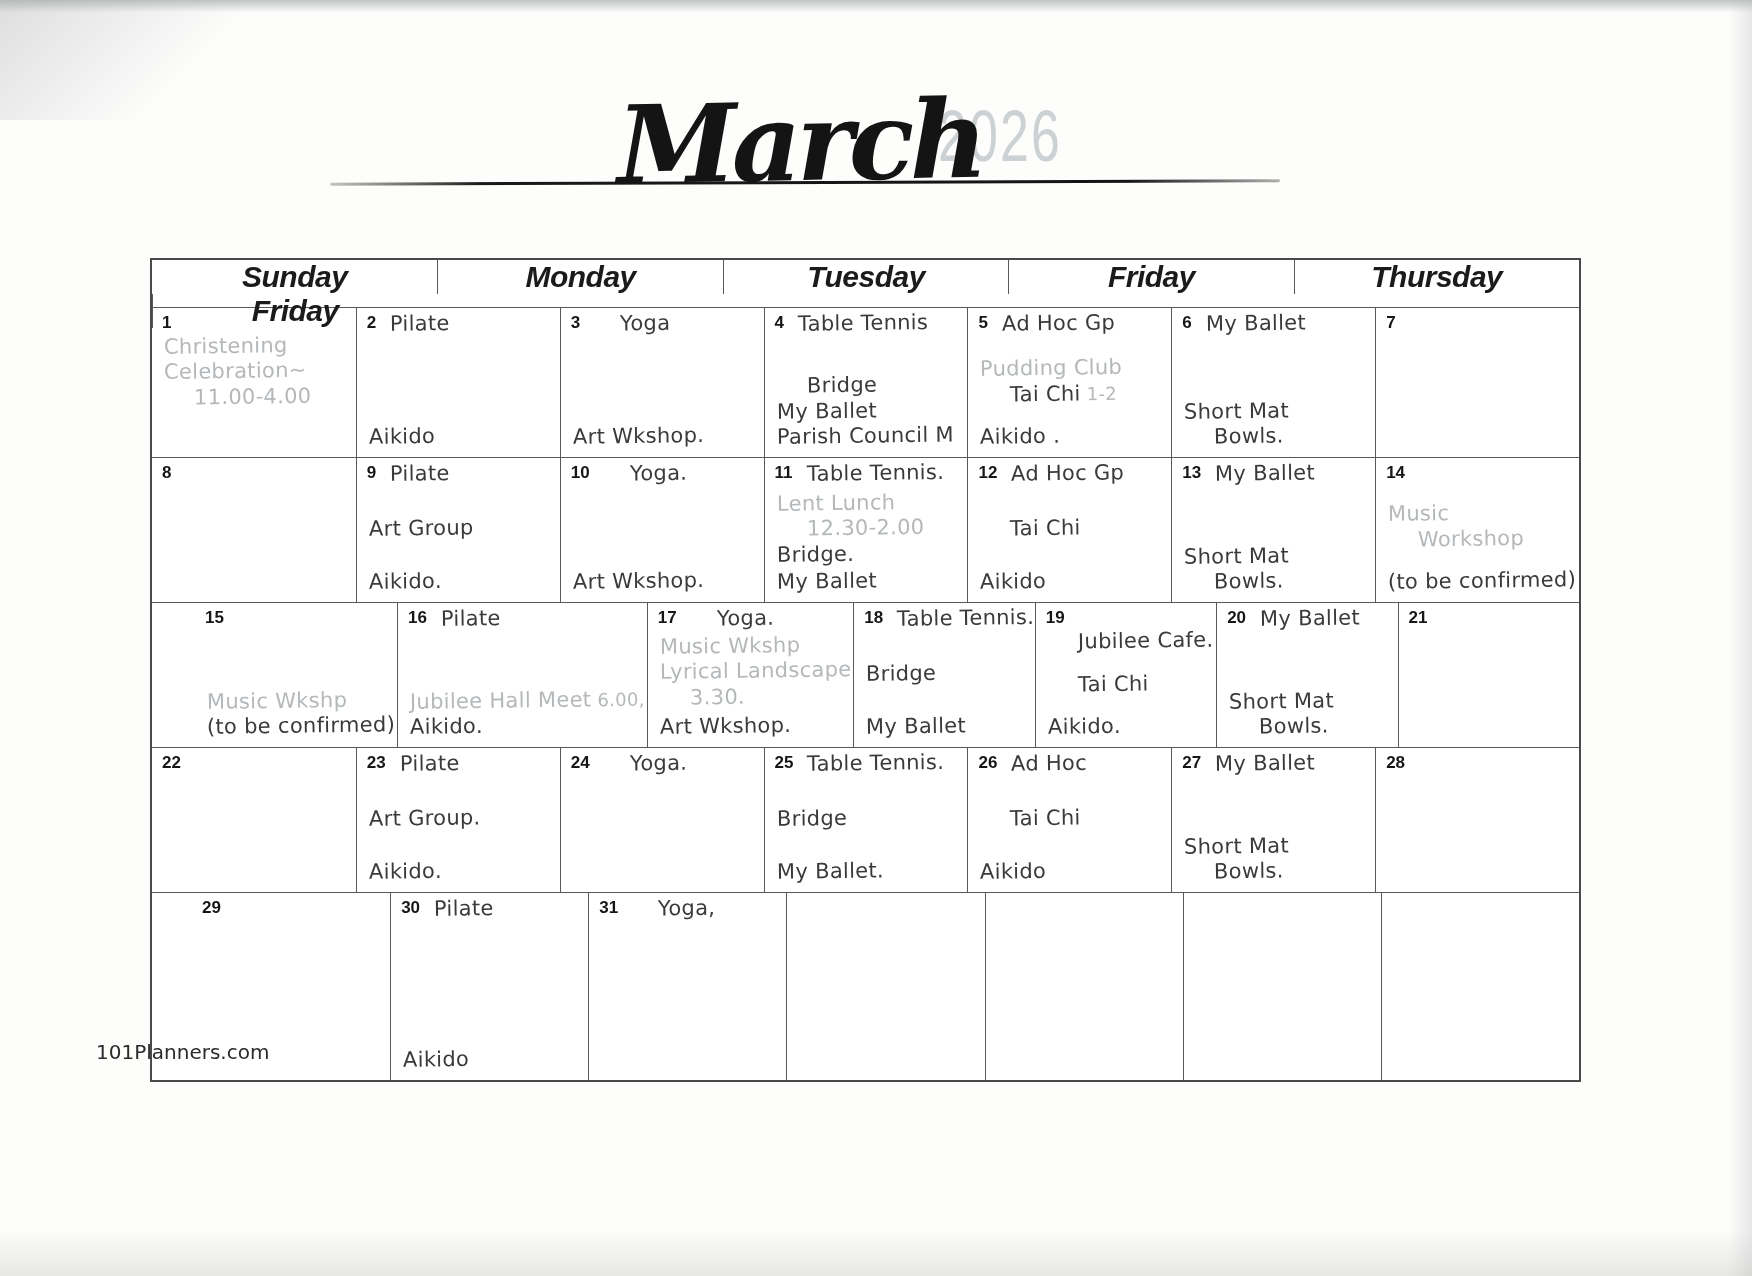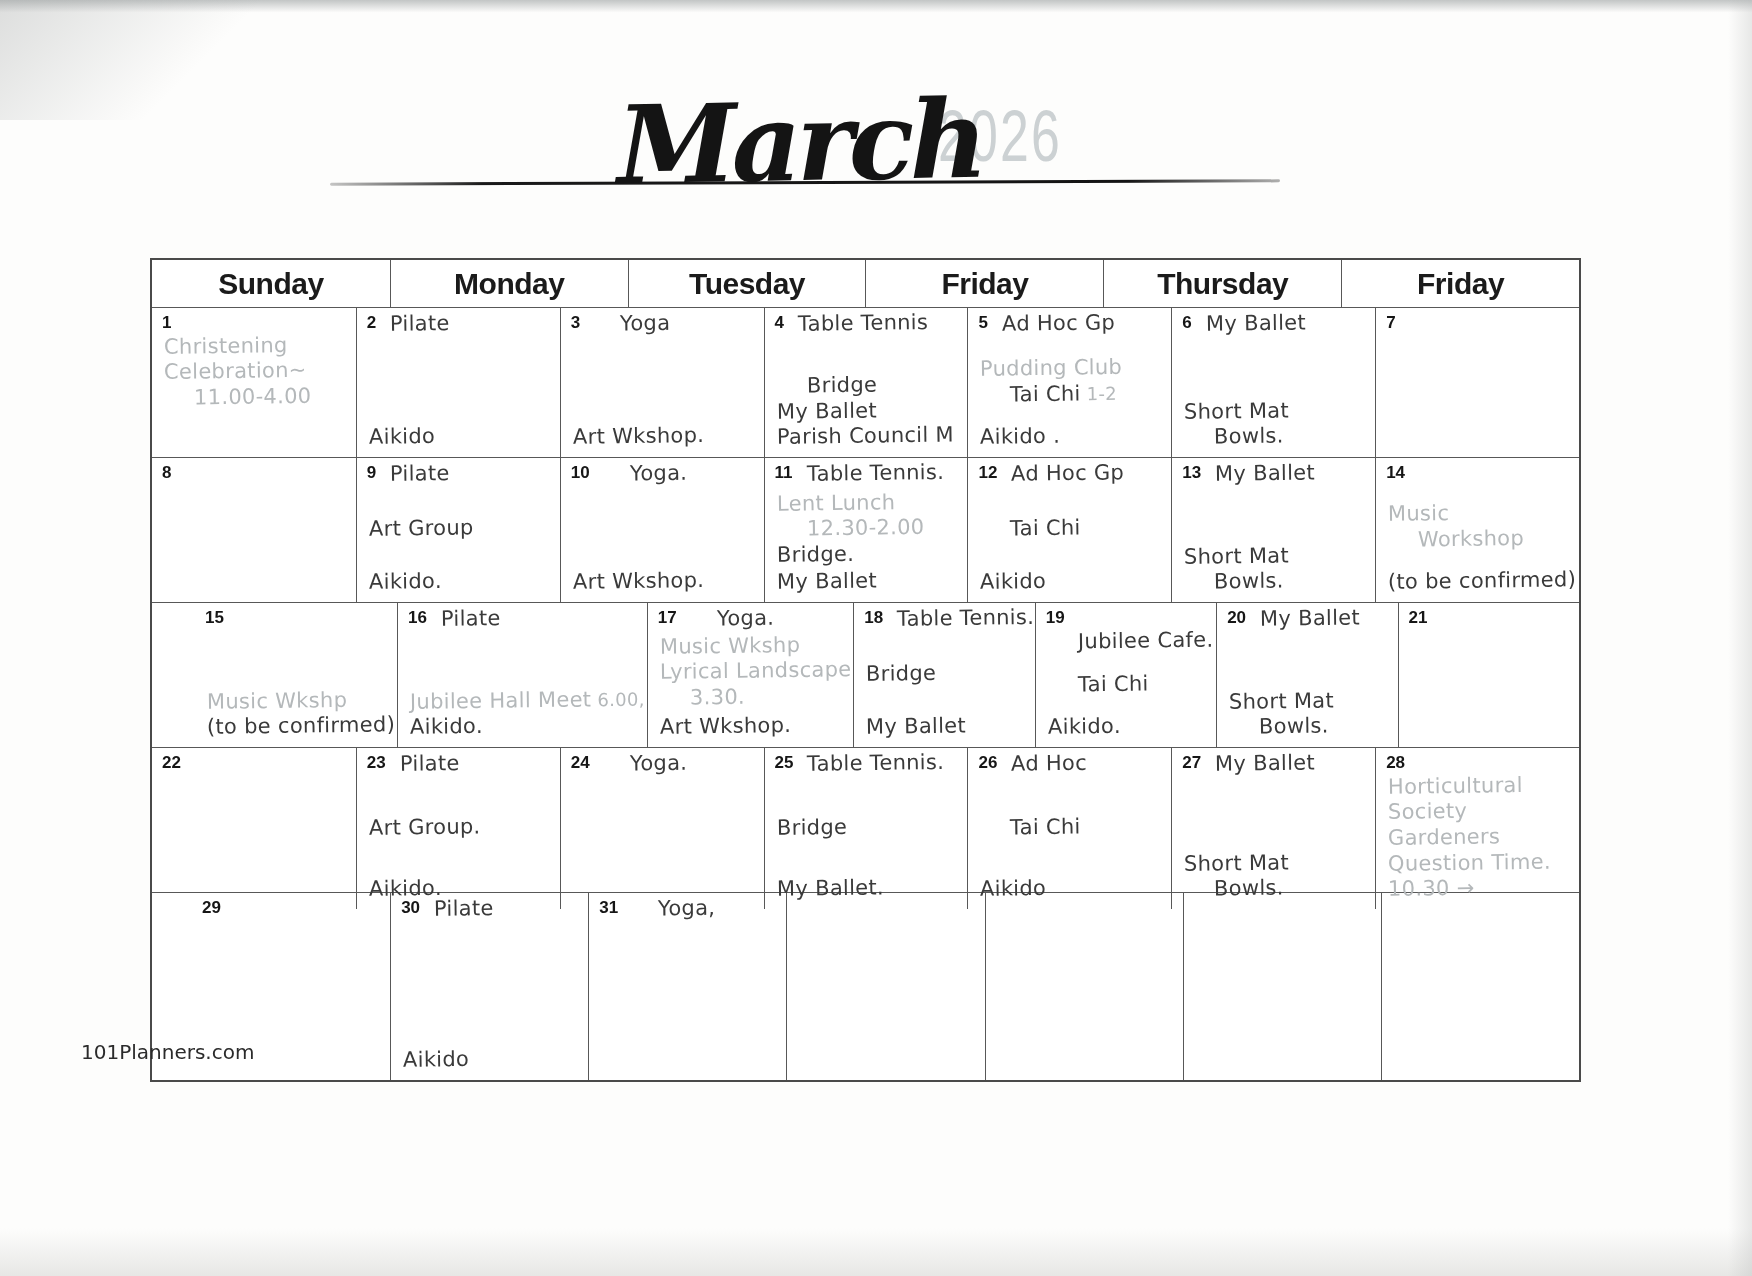--- a/index.html
+++ b/index.html
@@ -37,21 +37,21 @@
     position:absolute; left:938px; top:100px;
     font-family:"Liberation Sans", sans-serif; font-size:72px; line-height:1;
     color:#ccd1d3; letter-spacing:3px; transform: scaleX(.72); transform-origin:left top;
   }
 
   
   .cal {
     position:absolute; left:150px; top:258px; width:1431px;
     border:2px solid #4a4a4a; background:#fff;
   }
-  .header-row { display:grid; grid-template-columns:repeat(6,1fr); height:47px; }
+  .header-row { display:grid; grid-template-columns:repeat(5,1fr); height:47px;font-style:italic; }
   .hcell {
     display:flex; align-items:center; justify-content:center;
     font-size:30px; font-weight:600; color:#1b1b1b; letter-spacing:-0.5px;
   }
   .hcell + .hcell { border-left:1.6px solid #585858; }
   .week-row { display:grid; grid-template-columns:repeat(7,1fr); border-top:1.6px solid #585858; }
   .week-row:nth-of-type(1){ height:150px; }
   .week-row:nth-of-type(2){ height:145px; }
   .week-row:nth-of-type(3){ height:145px;padding-left:43px; }
   .week-row:nth-of-type(4){ height:145px; }
@@ -69,21 +69,21 @@
     color:#3a3a3a; letter-spacing:.3px; padding-left:10px; white-space:nowrap;
     transform: rotate(-0.8deg); transform-origin:left center;
   }
   .entry.indent { padding-left:40px; }
   .entry.gap    { margin-top:auto; }
   .entry.pencil { color:#b4b8ba; }
   .entry .suffix { color:#b4b8ba; font-size:18px; }
 
   
   .footer {
-    position:absolute; left:81px; top:1040px;
+    position:absolute; left:96px; top:1040px;
     font-family:"DejaVu Sans", sans-serif; font-size:20px; color:#2b2b2b;
   }
 </style>
 </head>
 <body>
 
 <div class="scan-top"></div>
 <div class="scan-corner"></div>
 <div class="scan-bottom"></div>
 <div class="scan-right"></div>
@@ -361,27 +361,20 @@
           </div>
           <div class="entries">
             <div class="entry gap"><span>Short Mat</span></div>
             <div class="entry indent"><span>Bowls.</span></div>
           </div>
         </div>
         <div class="day-cell">
           <div class="day-head">
             <span class="day-num">28</span>
           </div>
-          <div class="entries">
-            <div class="entry pencil gap"><span>Horticultural</span></div>
-            <div class="entry pencil"><span>Society</span></div>
-            <div class="entry pencil"><span>Gardeners</span></div>
-            <div class="entry pencil"><span>Question Time.</span></div>
-            <div class="entry pencil"><span>10.30 →</span></div>
-          </div>
         </div>
       </div>
       <div class="week-row">
         <div class="day-cell">
           <div class="day-head">
             <span class="day-num">29</span>
           </div>
           <div class="entries"></div>
         </div>
         <div class="day-cell">

